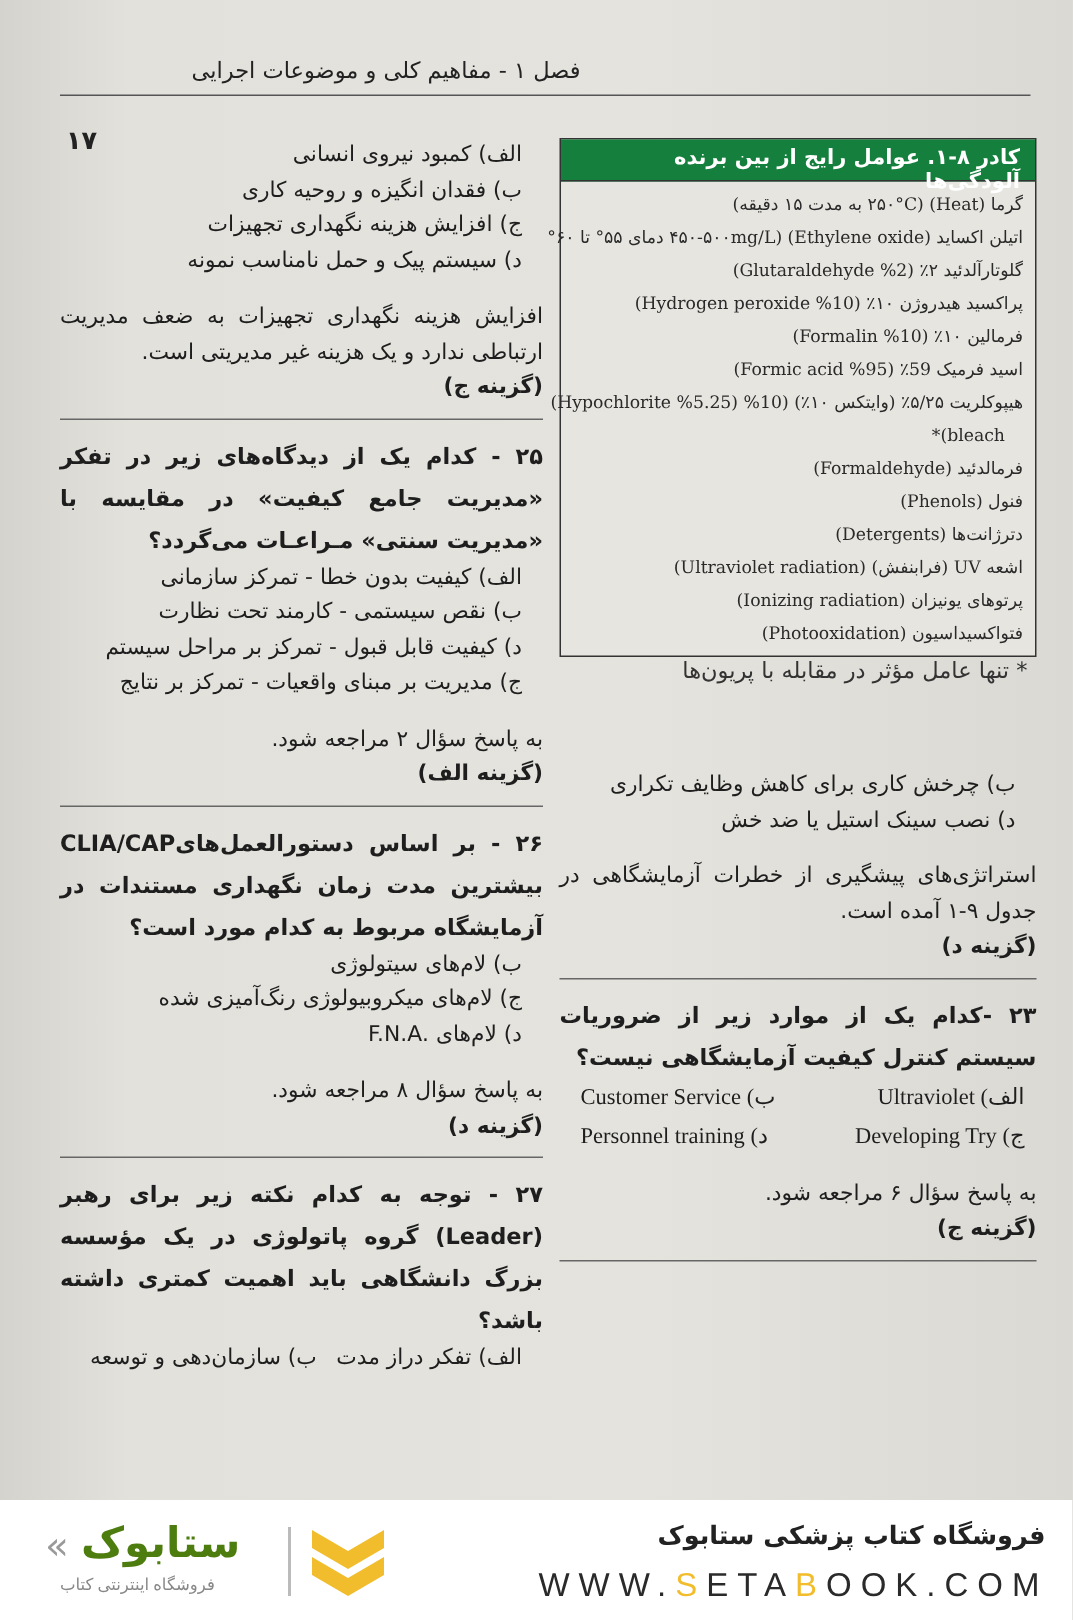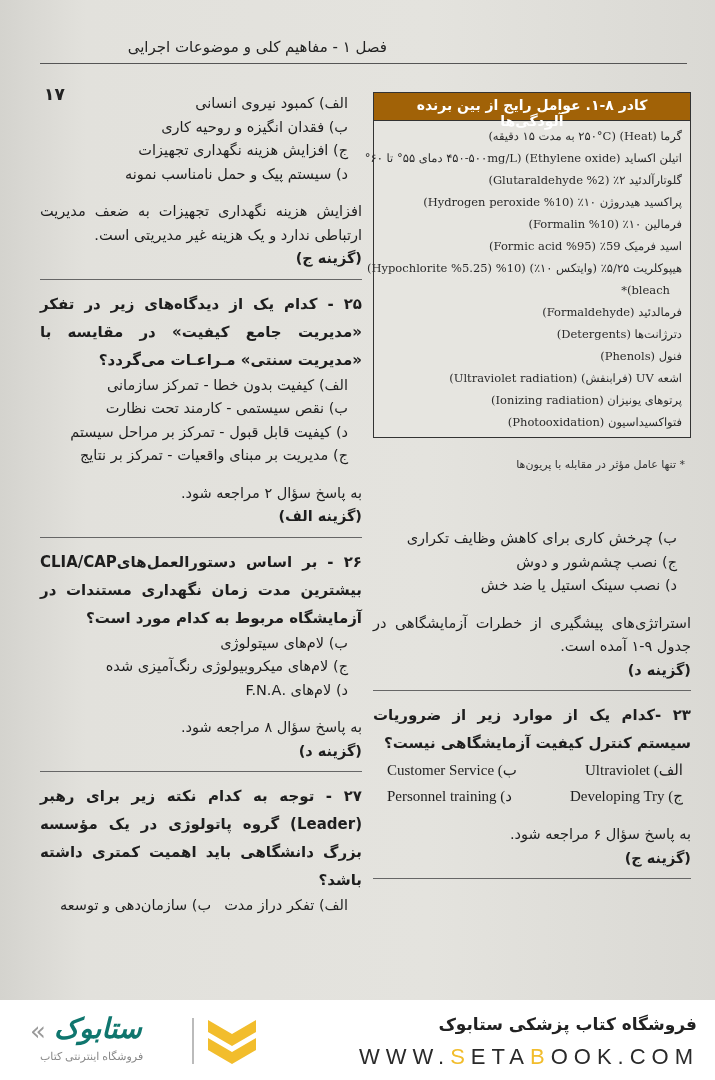--- a/index.html
+++ b/index.html
@@ -39,50 +39,49 @@
     .just { text-align: justify; text-align-last: right; white-space: normal; }
     .ans { font-weight: bold; }
     .q { font-weight: bold; font-size: 15px; line-height: 28px; text-align: justify; text-align-last: right; }
     .rule { border-top: 1.5px solid #666; margin: 8px 0 10px 0; }
     .gap { height: 14px; }
 
     .box {
       border: 1.5px solid #333; background: #e6e5e0; width: 318px;
     }
     .box-head {
-      background: #a16207; color: #fff; font-weight: bold; font-size: 14px;
+      background: #15803d; color: #fff; font-weight: bold; font-size: 14px;
       padding: 4px 10px; height: 28px;
       border-bottom: 1.5px solid #333;
-      text-align: center;
     }
     .box-body { padding: 4px 8px 4px 6px; }
     .box .row { font-size: 11.5px; line-height: 22px; font-family: "DejaVu Serif", serif; color: #2a2a2a; white-space: nowrap; }
     .box .row.indent { padding-right: 12px; }
-    .footnote { font-size: 11px; padding-right: 6px; margin-top: 20px; color: #333; }
+    .footnote { font-size: 15px; padding-right: 6px; margin-top: 0; color: #333; }
 
     .pair { display: flex; flex-direction: row; justify-content: space-between; font-family: "Liberation Serif", serif; font-size: 15px; line-height: 26px; padding: 0 8px 0 14px; }
     .pair span { white-space: nowrap; }
 
     .underline { }
 
     .banner {
       position: absolute; left: 0; top: 1000px; width: 715px; height: 80px; background: #ffffff;
     }
     .banner .store-name {
       position: absolute; right: 18px; top: 14px; font-size: 17px; color: #222; direction: rtl; font-weight: bold;
     }
     .banner .url {
       position: absolute; right: 16px; top: 44px; font-size: 22px; letter-spacing: 6px; color: #2a2a2a;
       font-family: "Liberation Sans", sans-serif;
     }
     .banner .url .y { color: #f2bd2c; }
     .logo { position: absolute; left: 28px; top: 12px; width: 240px; height: 58px; }
     .logo .chev { position: absolute; left: 176px; top: 4px; }
     .logo .divider { position: absolute; left: 164px; top: 6px; width: 1.5px; height: 46px; background: #bbb; }
-    .logo .mark { position: absolute; left: 26px; top: 0; font-size: 28px; font-weight: bold; color: #0f766e; direction: rtl; font-style: italic; }
+    .logo .mark { position: absolute; left: 26px; top: 0; font-size: 28px; font-weight: bold; color: #4d7c0f; direction: rtl; }
     .logo .arrows { position: absolute; left: 2px; top: 4px; font-size: 26px; color: #9a9a9a; }
     .logo .tag { position: absolute; left: 12px; top: 38px; font-size: 11px; color: #888; direction: rtl; font-family: Liberation Serif, serif; }
   </style>
 </head>
 <body>
 
 <div class="page">
 
   <div class="running-head">
     <span class="chapter">فصل ۱ - مفاهیم کلی و موضوعات اجرایی</span>
@@ -131,32 +130,31 @@
       <div class="box-body">
         <div class="row">گرما (Heat) (۲۵۰°C به مدت ۱۵ دقیقه)</div>
         <div class="row">اتیلن اکساید (Ethylene oxide) (۴۵۰-۵۰۰mg/L دمای ۵۵° تا ۶۰°</div>
         <div class="row">گلوتارآلدئید ۲٪ (2% Glutaraldehyde)</div>
         <div class="row">پراکسید هیدروژن ۱۰٪ (10% Hydrogen peroxide)</div>
         <div class="row">فرمالین ۱۰٪ (10% Formalin)</div>
         <div class="row">اسید فرمیک 59٪ (95% Formic acid)</div>
         <div class="row">هیپوکلریت ۵/۲۵٪ (وایتکس ۱۰٪) (10% (5.25% Hypochlorite)</div>
         <div class="row indent">bleach)*</div>
         <div class="row">فرمالدئید (Formaldehyde)</div>
+        <div class="row">فنول (Phenols)</div>
         <div class="row">دترژانت‌ها (Detergents)</div>
-        <div class="row">فنول (Phenols)</div>
         <div class="row">اشعه UV (فرابنفش) (Ultraviolet radiation)</div>
         <div class="row">پرتوهای یونیزان (Ionizing radiation)</div>
         <div class="row">فتواکسیداسیون (Photooxidation)</div>
       </div>
     </div>
     <div class="footnote">* تنها عامل مؤثر در مقابله با پریون‌ها</div>
 
     <div style="height:56px"></div>
     <div class="line opt">ب) چرخش کاری برای کاهش وظایف تکراری</div>
-    <div class="line opt">ج) نصب چشم‌شور و دوش</div>
     <div class="line opt">د) نصب سینک استیل یا ضد خش</div>
     <div class="gap"></div>
     <div class="line just">استراتژی‌های پیشگیری از خطرات آزمایشگاهی در جدول ۹-۱ آمده است.</div>
     <div class="line ans">(گزینه د)</div>
     <div class="rule"></div>
 
     <div class="q"><span>۲۳ -کدام یک از موارد زیر از ضروریات سیستم کنترل کیفیت آزمایشگاهی </span><span class="underline">نیست</span><span>؟</span></div>
     <div class="pair">
       <span>الف) Ultraviolet</span>
       <span>ب) Customer Service</span>

